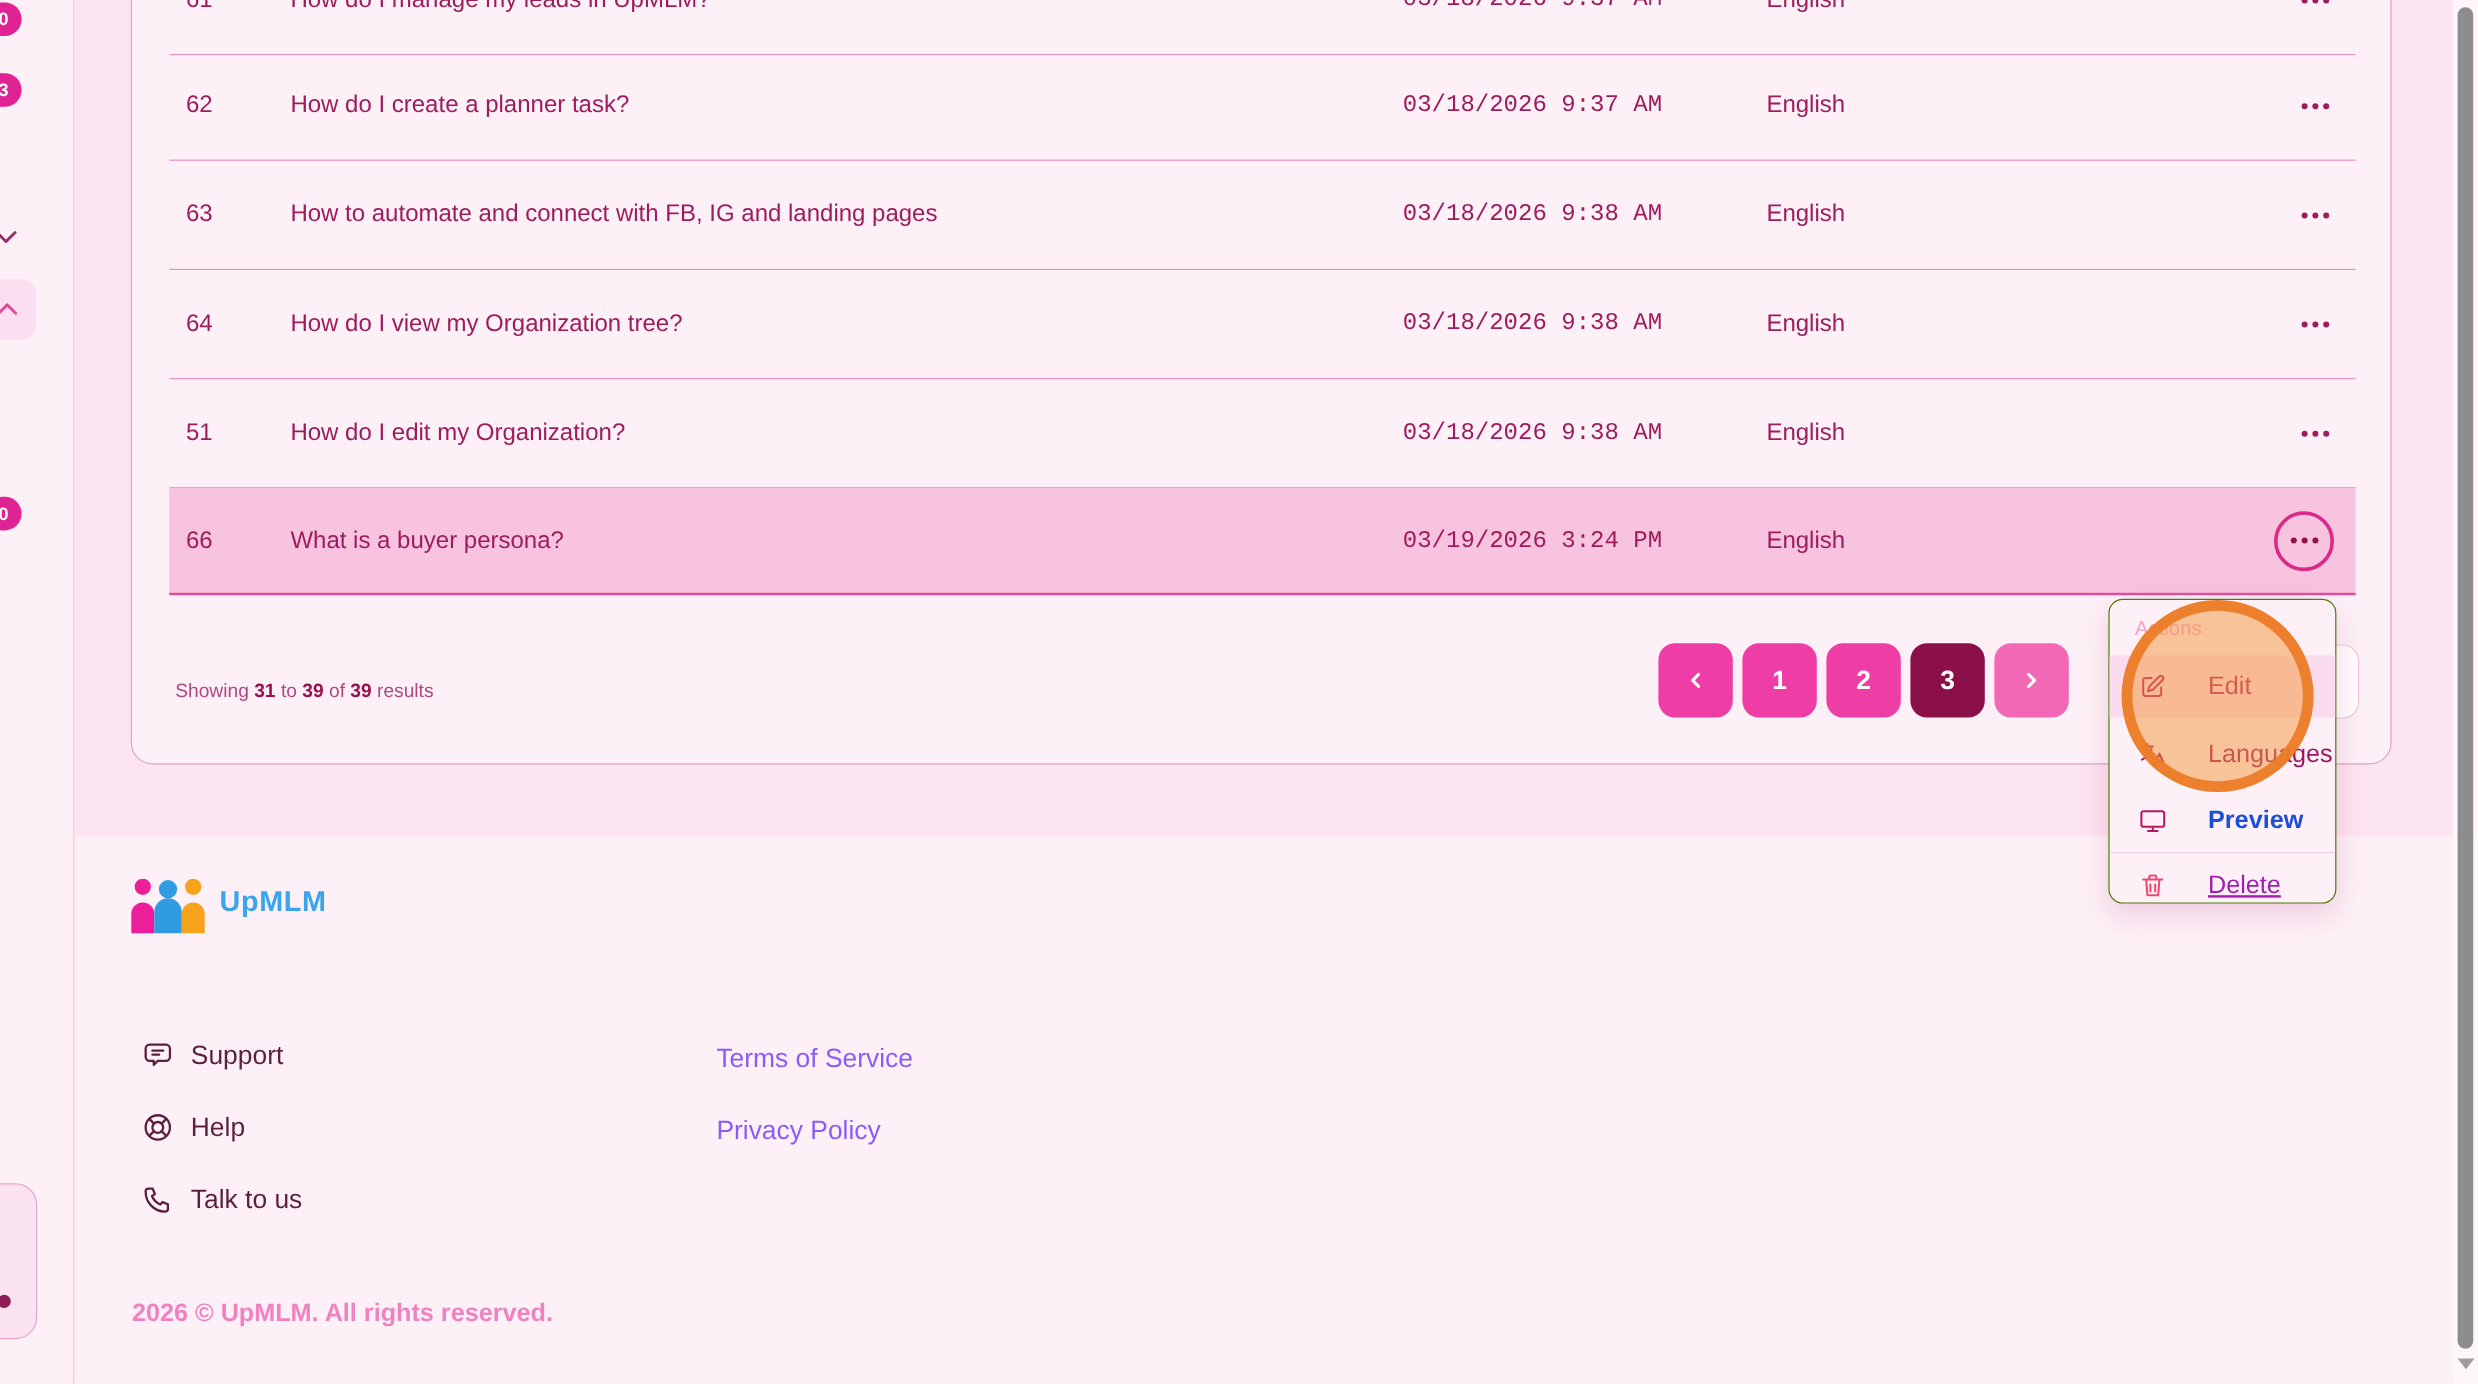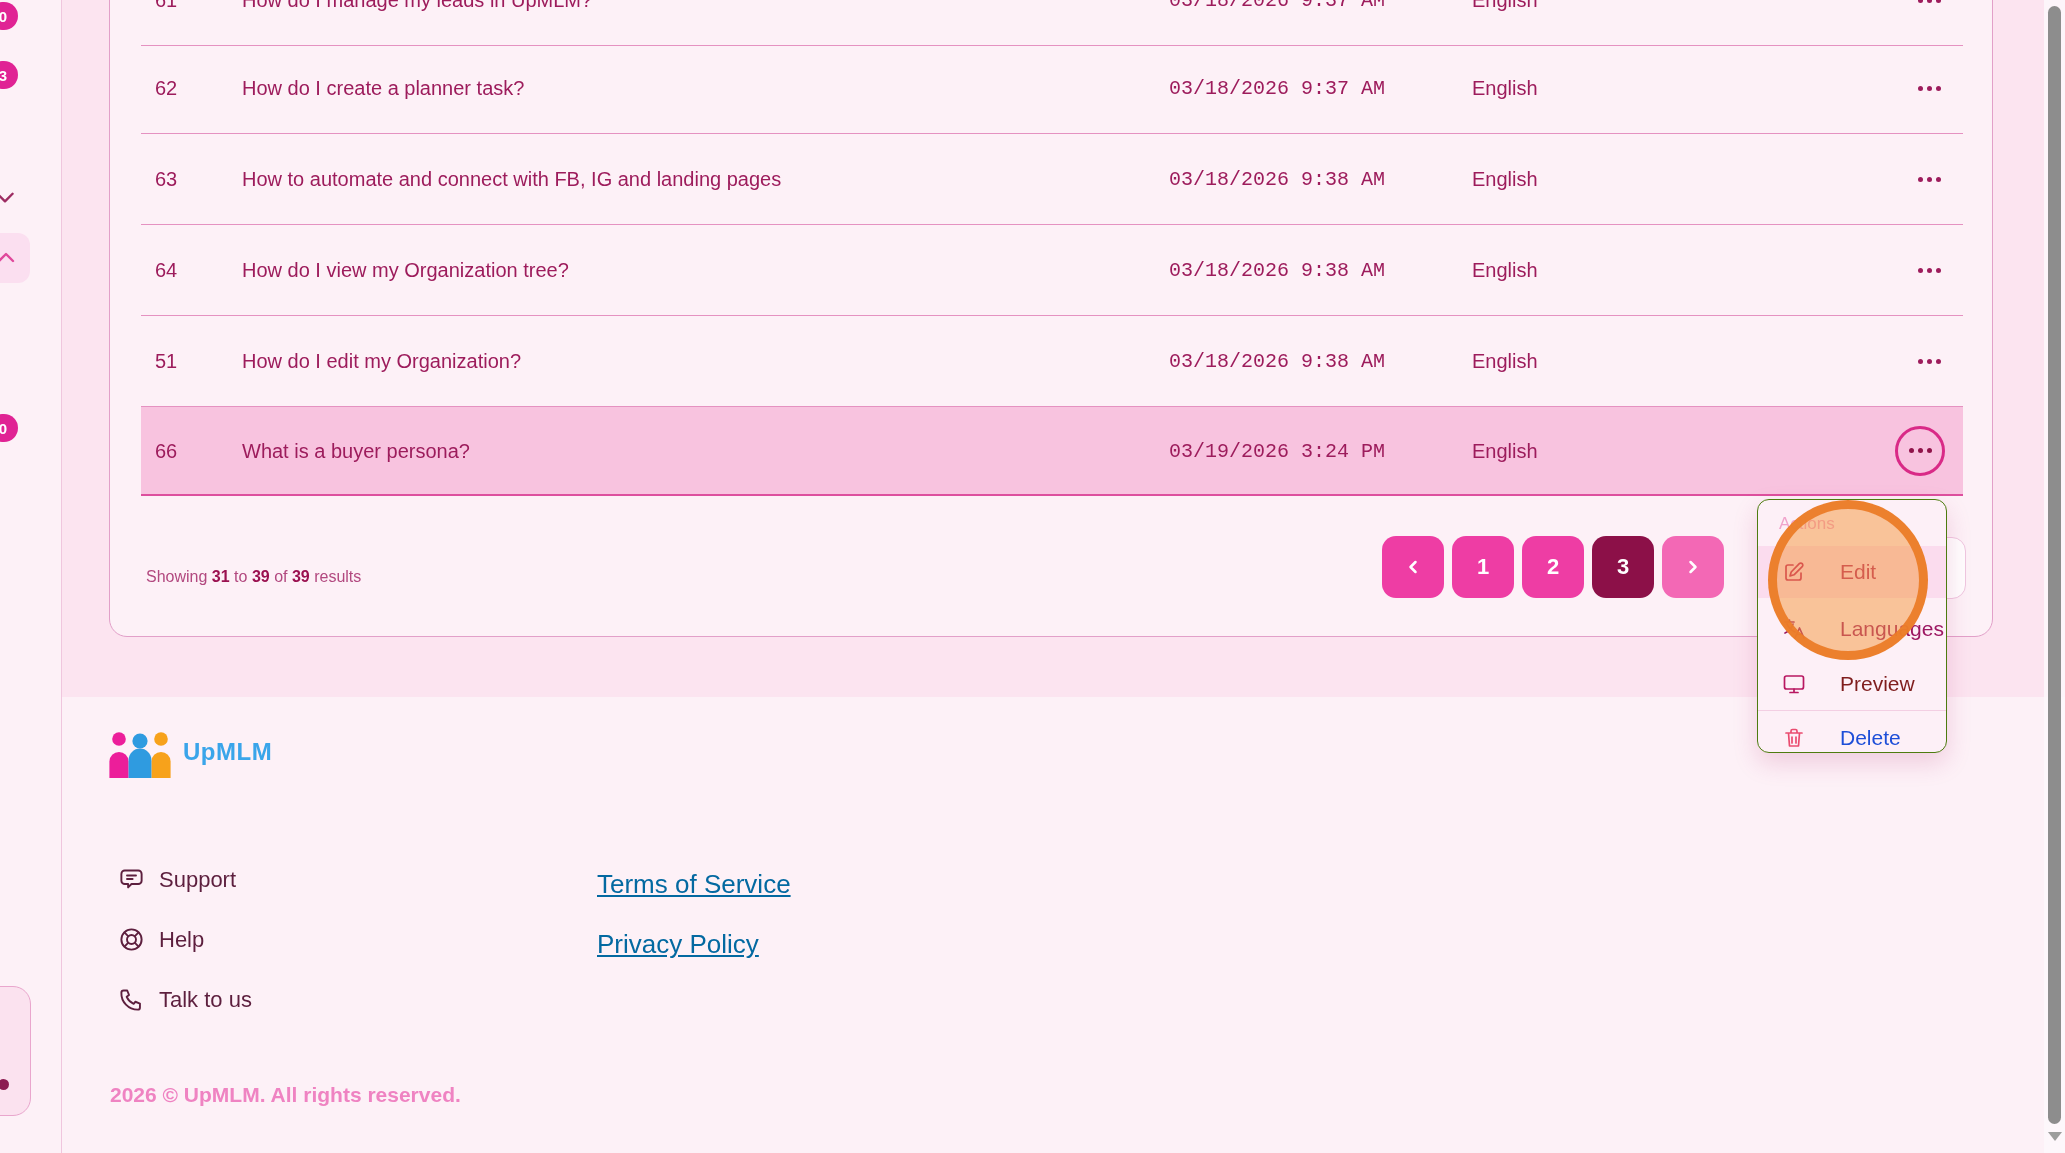--- a/index.html
+++ b/index.html
@@ -55,35 +55,35 @@
     border:1px solid #efc6df; border-radius:14px; z-index:5; }
 
   
   .menu { left:1757px; top:499px; width:190px; height:254px; background:#fdf0f7;
     border:1px solid #4d7c0f; border-radius:12px; box-shadow:0 10px 25px rgba(180,40,110,.18); z-index:6; }
   .menu-header { position:absolute; left:21px; top:14px; font-size:17px; color:#f0a3cb; }
   .menu-item { position:absolute; left:0; width:100%; height:52px; display:flex; align-items:center; gap:34px;
     padding-left:24px; font-size:21px; cursor:pointer; }
   .mi-edit     { top:46px; background:#fbdcee; color:#b4255f; }
   .mi-lang     { top:103px; color:#9c1762; }
-  .mi-preview  { top:158px; color:#7f1d1d; }
-  .mi-delete   { top:210px; color:#1d4ed8; }
+  .mi-preview  { top:158px; color:#1d4ed8;font-weight:bold; }
+  .mi-delete   { top:210px; color:#a21caf;text-decoration:underline; }
   .menu-divider { position:absolute; left:0; top:210px; width:100%; height:1px; background:#f3cfe3; }
   .mi-delete { top:212px; }
 
   
   .click-ring { left:1768px; top:500px; width:160px; height:160px; border-radius:50%;
     background:rgba(246,150,60,.5); border:9px solid rgba(236,124,40,.95); z-index:7; pointer-events:none; }
 
   
   .logo-wrap { left:107px; top:726px; display:flex; align-items:center; gap:10px; z-index:4; }
   .brand-text { font-size:24px; font-weight:700; color:#3aa5ea; letter-spacing:.5px; }
   .fnav-item { position:absolute; left:118px; display:flex; align-items:center; gap:14px;
     color:#5d1f3e; font-size:22px; z-index:4; cursor:pointer; }
-  .flegal-item { position:absolute; left:597px; color:#0369a1; font-size:26px; z-index:4; cursor:pointer;text-decoration:underline; }
+  .flegal-item { position:absolute; left:597px; color:#8b5cf6; font-size:22px; z-index:4; cursor:pointer; }
   .copyright { left:110px; top:1083px; font-size:21px; font-weight:600; color:#ef83c2; z-index:4; }
 
   
   .scroll-track { left:2044px; top:0; width:21px; height:1153px; background:rgba(253,248,251,.85); z-index:9; }
   .scroll-thumb { left:2048px; top:6px; width:13px; height:1118px; border-radius:7px; background:#8d8d8d; z-index:10; }
   .scroll-arrow-down { left:2048px; top:1132px; width:0; height:0;
     border-left:7px solid transparent; border-right:7px solid transparent; border-top:9px solid #9d9d9d; z-index:10; }
 
   svg { display:block; }
 </style>

